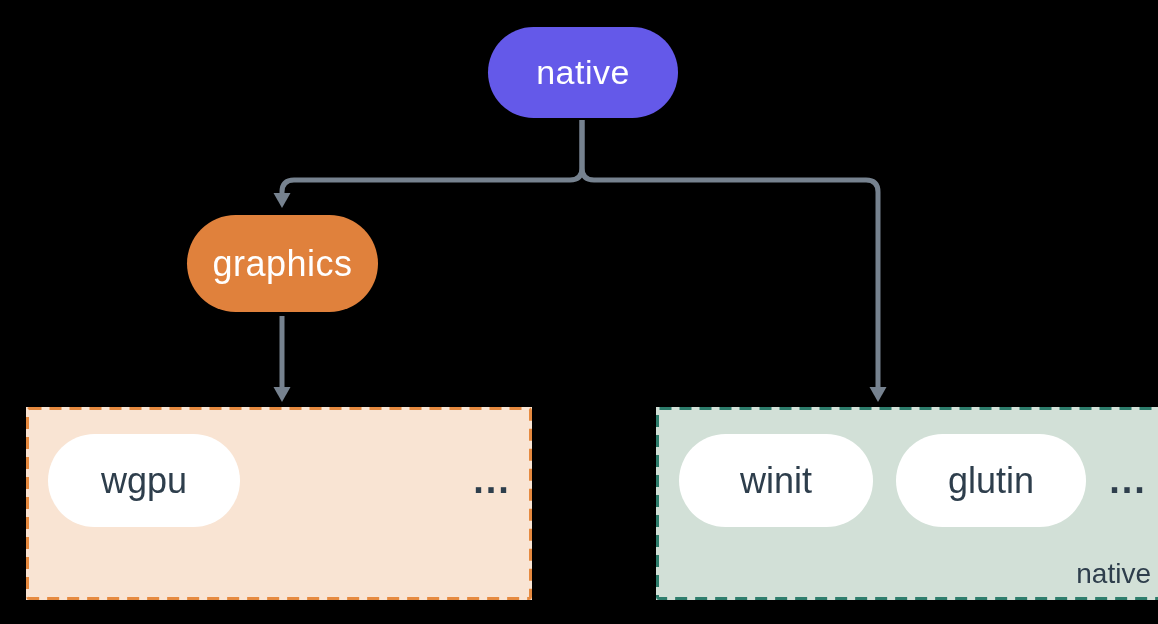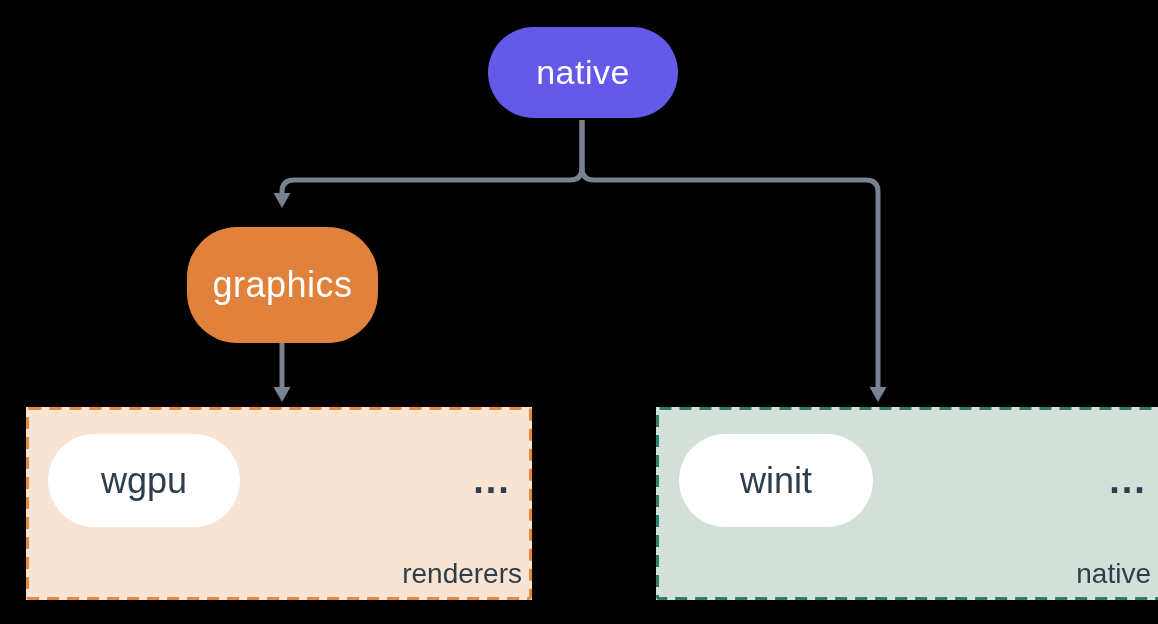--- a/index.html
+++ b/index.html
@@ -32,24 +32,23 @@
     color: #ffffff;
     border-radius: 50px;
     font-size: 34px;
     letter-spacing: 0.5px;
   }
   .node.native {
     left: 488px; top: 27px; width: 190px; height: 91px;
     background: #6459E9;
   }
   .node.graphics {
-    left: 187px; top: 215px; width: 191px; height: 116px;
+    left: 187px; top: 215px; width: 191px; height: 97px;
     background: #E0813C;
     font-size: 36px;
-    margin-top: 12px;
   }
 
   .group {
     position: absolute;
     top: 407px;
     height: 193px;
     box-sizing: border-box;
   }
   .group.renderers { left: 26px;  width: 506px; background: #F9E4D3; }
   .group.shells    { left: 656px; width: 505px; background: #D2E0D7; }
@@ -133,27 +132,29 @@
   </div>
 
   <div class="group renderers">
     <svg class="border-overlay" viewBox="0 0 506 193" xmlns="http://www.w3.org/2000/svg">
       <rect x="1.5" y="1.5" width="503" height="190" rx="2"></rect>
     </svg>
     <div class="pill pill-0">
       <span>wgpu</span>
     </div>
     <div class="ellipsis">...</div>
-    <div class="group-label">renderers</div>
   </div>
 
   <div class="group shells">
     <svg class="border-overlay" viewBox="0 0 505 193" xmlns="http://www.w3.org/2000/svg">
       <rect x="1.5" y="1.5" width="502" height="190" rx="2"></rect>
     </svg>
     <div class="pill pill-0">
       <span>winit</span>
     </div>
+    <div class="pill pill-1">
+      <span>glutin</span>
+    </div>
     <div class="ellipsis">...</div>
     <div class="group-label">native</div>
   </div>
 
 </div>
 
 </body></html>

